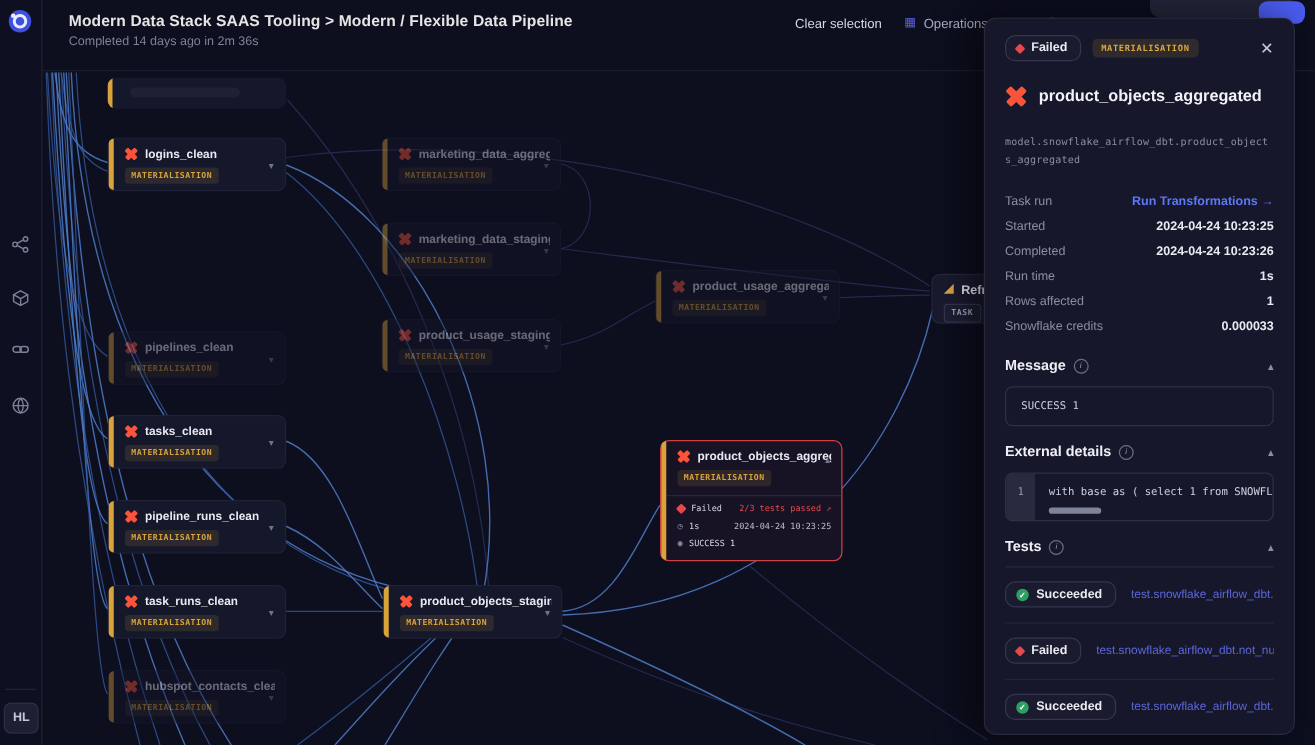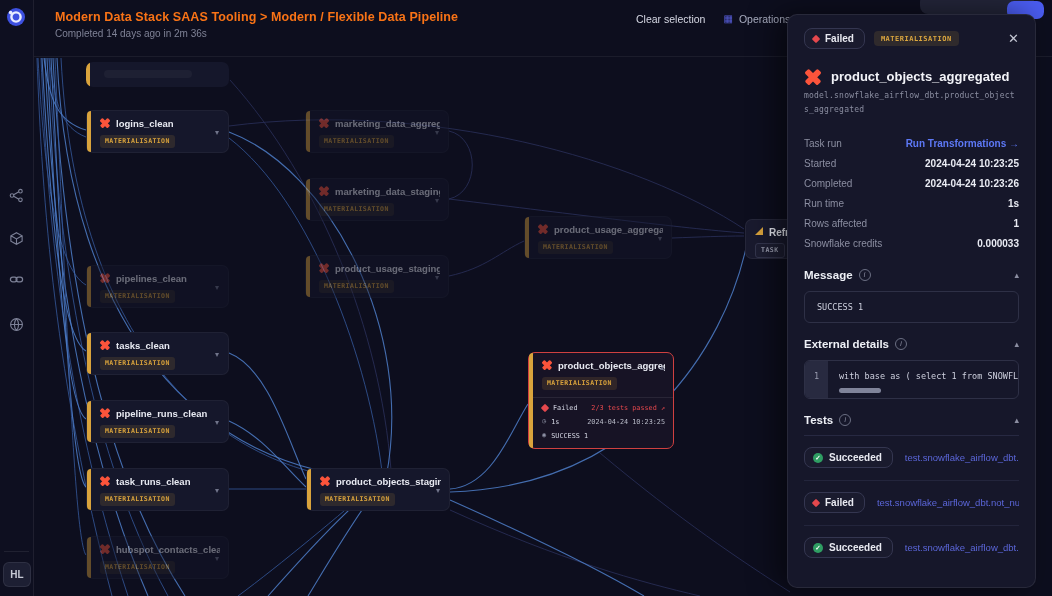--- a/index.html
+++ b/index.html
@@ -7,21 +7,21 @@
        background:#0d0e1e;font-family:"Liberation Sans",sans-serif;
        -webkit-font-smoothing:antialiased;}
   
   svg.edges{position:absolute;left:0;top:0;z-index:1;}
   .eb{stroke:#4d7ec9;stroke-width:1.1;fill:none;opacity:.85}
   .em{stroke:#35599c;stroke-width:1;fill:none;opacity:.8}
   .ed{stroke:#272c54;stroke-width:1;fill:none;opacity:.9}
   
   .topbar{position:absolute;left:33px;top:0;right:0;height:56px;z-index:3;
           border-bottom:1px solid rgba(255,255,255,.06);}
-  .tb-title{margin:10px 0 0 22px;font-size:12.5px;font-weight:700;color:#f97316;letter-spacing:.1px}
+  .tb-title{margin:10px 0 0 22px;font-size:12.5px;font-weight:700;color:#e5e5e5;letter-spacing:.1px}
   .tb-sub{margin:4px 0 0 22px;font-size:10px;color:#7f8296}
   .tb-right{position:absolute;left:603px;top:13px;display:flex;align-items:center;gap:18px;white-space:nowrap}
   .tb-clear{font-size:10.5px;font-weight:400;color:#d6d8e4;cursor:pointer}
   .tb-group{display:flex;align-items:center;gap:6px;font-size:10.5px;color:#a9adc0}
   .grid-ic{color:#565dd8;font-size:10px;line-height:1}
   .dot{color:#6a6e82}
   .chk{display:inline-flex;align-items:center;justify-content:center;width:11px;height:11px;
        border-radius:50%;background:#2f9e63;color:#fff;font-size:7px;line-height:1;flex:none}
   
   .btn-dark{position:absolute;left:920px;top:-6px;width:114px;height:20px;border-radius:8px;
@@ -87,21 +87,21 @@
          box-shadow:-10px 0 28px rgba(0,0,0,.5);box-sizing:border-box;padding:13px 16px;overflow:hidden}
   .p-head{display:flex;align-items:center;gap:9px}
   .pill{display:inline-flex;align-items:center;gap:6px;border:1px solid #343650;border-radius:8px;
         padding:4px 10px 4px 8px;background:rgba(255,255,255,.02);font-size:10px;font-weight:600;color:#e9eaf1}
   .mat-badge{font:700 7px "DejaVu Sans Mono",monospace;color:#dca73f;background:rgba(220,167,63,.13);
              padding:3.5px 7px;border-radius:4px;letter-spacing:.5px}
   .p-sp{flex:1}
   .p-close{color:#c5c8d4;font-size:13px;cursor:pointer;line-height:1}
   .p-title-row{display:flex;align-items:center;gap:10px;margin-top:19px}
   .p-title{font-size:13px;font-weight:700;color:#f2f3f8}
-  .p-path{margin-top:4px;font:8px "DejaVu Sans Mono",monospace;color:#8b8ea1;line-height:1.8;
+  .p-path{margin-top:22px;font:8px "DejaVu Sans Mono",monospace;color:#8b8ea1;line-height:1.8;
           word-break:break-all;letter-spacing:.2px}
   .fields{margin-top:16px}
   .frow{display:flex;align-items:center;justify-content:space-between;padding:4.5px 0}
   .flab{font-size:10px;color:#8b8ea1}
   .fval{font-size:10px;font-weight:700;color:#e9ebf3}
   .flink{font-size:10px;font-weight:600;color:#5d78f5;cursor:pointer}
   .sect-h{display:flex;align-items:center;gap:6px;margin-top:15px}
   .sect-title{font-size:11.5px;font-weight:700;color:#eef0f6}
   .info-ic{display:inline-flex;width:10px;height:10px;border:1px solid #6a6e82;border-radius:50%;
            color:#9a9db0;font-size:6.5px;align-items:center;justify-content:center;font-style:italic}

